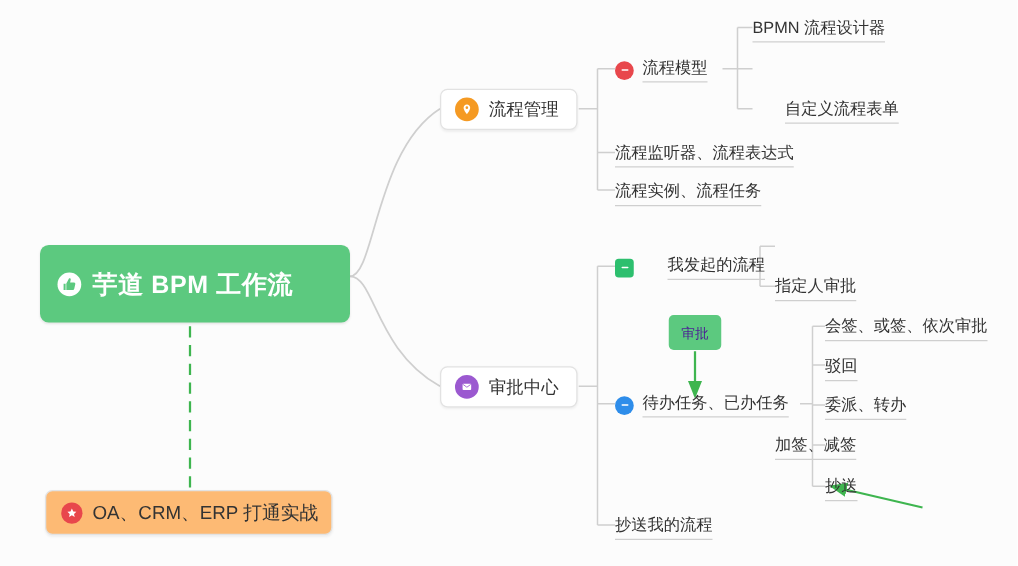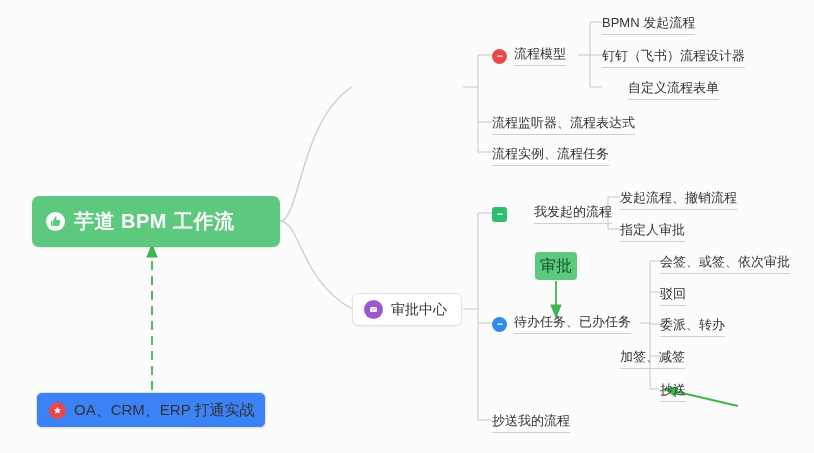--- a/index.html
+++ b/index.html
@@ -28,21 +28,21 @@
   .node {
     position: absolute;
     box-sizing: border-box;
     white-space: nowrap;
   }
   
   .root-node {
     left: 32px;
     top: 196px;
     width: 248px;
-    height: 51px;
+    height: 62px;
     background: #5cc97f;
     border-radius: 7px;
     display: flex;
     align-items: center;
     padding-left: 14px;
     box-shadow: 0 1px 2px rgba(0,0,0,0.10);
   }
   .root-label {
     color: #ffffff;
     font-size: 20px;
@@ -99,21 +99,21 @@
     padding-bottom: 3px;
     line-height: 16px;
   }
 
   
   .oa-node {
     left: 36px;
     top: 392px;
     width: 230px;
     height: 36px;
-    background: #3b82f6;
+    background: #fdba74;
     border: 1px solid #e2e2e2;
     border-radius: 6px;
     display: flex;
     align-items: center;
     padding-left: 12px;
     box-shadow: 0 1px 2px rgba(0,0,0,0.06);
   }
   .oa-node .txt {
     font-size: 15px;
     color: #333333;
@@ -126,22 +126,22 @@
     top: 252px;
     width: 42px;
     height: 28px;
     background: #5cc97f;
     border-radius: 4px;
     display: flex;
     align-items: center;
     justify-content: center;
   }
   .approve-box .txt {
-    color: #14532d;
-    font-size: 16px;
+    color: #4c1d95;
+    font-size: 11px;
   }
 </style>
 </head>
 <body>
 
 <div id="canvas">
 
   <svg class="links">
 
     <path d="M280 221 C 300 221, 300 120, 352 87" stroke="#cfcfcf" stroke-width="1.4" fill="none"></path>
@@ -191,35 +191,41 @@
 
   <div class="node root-node">
     <span class="circle-icon" style="background:#ffffff;">
       <svg width="13" height="13" viewBox="0 0 16 16">
           <path d="M5 7.2 L7.6 2.2 C8.6 1.6 9.6 2.3 9.3 3.4 L8.7 6.2 L12.6 6.2 C13.5 6.2 14 7 13.8 7.8 L12.8 12.2 C12.6 13.1 12 13.6 11.2 13.6 L5 13.6 Z M2.3 7.4 L4.3 7.4 L4.3 13.6 L2.3 13.6 Z" fill="#5cc97f"></path>
         </svg>
     </span>
     <span class="root-label">芋道 BPM 工作流</span>
   </div>
 
+  <div class="node lvl2" style="left:352px; top:71px;">
+    <span class="circle-icon" style="background:#f59a23;">
+      <svg width="11" height="11" viewBox="0 0 16 16">
+          <path d="M8 2.2 C5.8 2.2 4.2 3.9 4.2 6 C4.2 8.9 8 13.6 8 13.6 C8 13.6 11.8 8.9 11.8 6 C11.8 3.9 10.2 2.2 8 2.2 Z" fill="#ffffff"></path>
+          <circle cx="8" cy="6" r="1.5" fill="#f59a23"></circle>
+        </svg>
+    </span>
+    <span class="txt">流程管理</span>
+  </div>
 
   <div class="node leaf-icon-row" style="left:492px; top:46px;">
     <span class="circle-icon" style="background:#e8474c; width:15px; height:15px;">
       <svg width="10" height="10" viewBox="0 0 16 16">
           <rect x="3.5" y="7" width="9" height="2" rx="1" fill="#ffffff"></rect>
         </svg>
     </span>
     <span class="txt">流程模型</span>
   </div>
 
   <div class="node" style="left:602px; top:13px;">
-    <span class="leaf">BPMN 发起流程</span>
-  </div>
-  <div class="node" style="left:602px; top:46px;">
-    <span class="leaf">钉钉（飞书）流程设计器</span>
+    <span class="leaf">BPMN 流程设计器</span>
   </div>
   <div class="node" style="left:602px; top:78px;margin-left:26px;">
     <span class="leaf">自定义流程表单</span>
   </div>
 
   <div class="node" style="left:492px; top:113px;">
     <span class="leaf">流程监听器、流程表达式</span>
   </div>
   <div class="node" style="left:492px; top:144px;">
     <span class="leaf">流程实例、流程任务</span>
@@ -237,23 +243,20 @@
 
   <div class="node leaf-icon-row" style="left:492px; top:204px;gap:20px;">
     <span class="circle-icon" style="background:#2dbf6e; width:15px; height:15px; border-radius:3px;">
       <svg width="10" height="10" viewBox="0 0 16 16">
           <rect x="3.5" y="7" width="9" height="2" rx="1" fill="#ffffff"></rect>
         </svg>
     </span>
     <span class="txt">我发起的流程</span>
   </div>
 
-  <div class="node" style="left:620px; top:188px;">
-    <span class="leaf">发起流程、撤销流程</span>
-  </div>
   <div class="node" style="left:620px; top:220px;">
     <span class="leaf">指定人审批</span>
   </div>
 
   <div class="node leaf-icon-row" style="left:492px; top:314px;">
     <span class="circle-icon" style="background:#2e8dea; width:15px; height:15px;">
       <svg width="10" height="10" viewBox="0 0 16 16">
           <rect x="3.5" y="7" width="9" height="2" rx="1" fill="#ffffff"></rect>
         </svg>
     </span>

